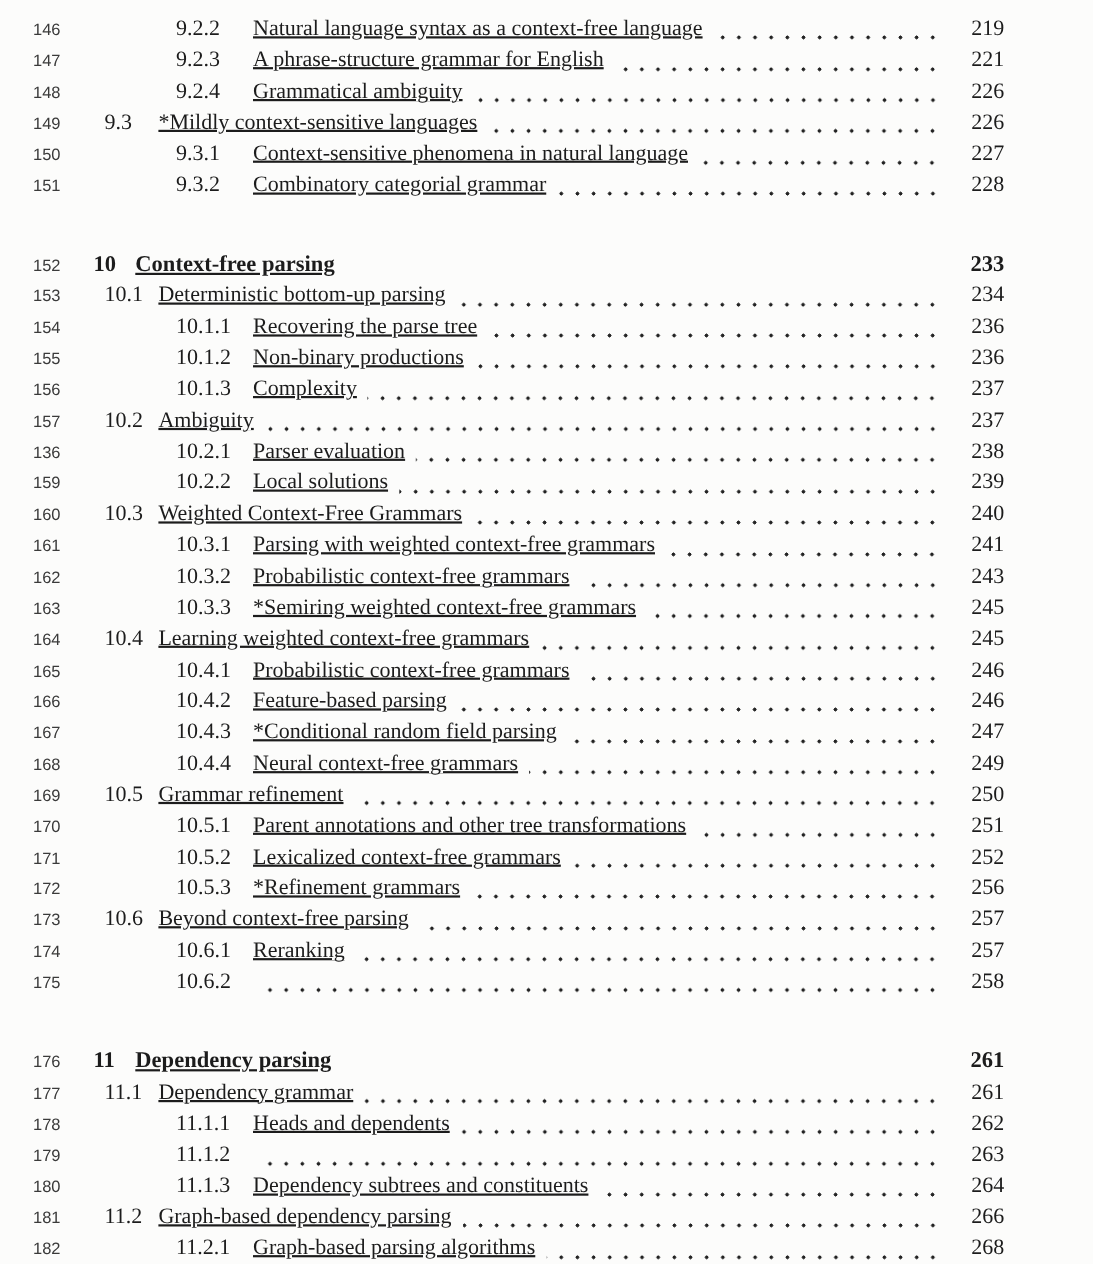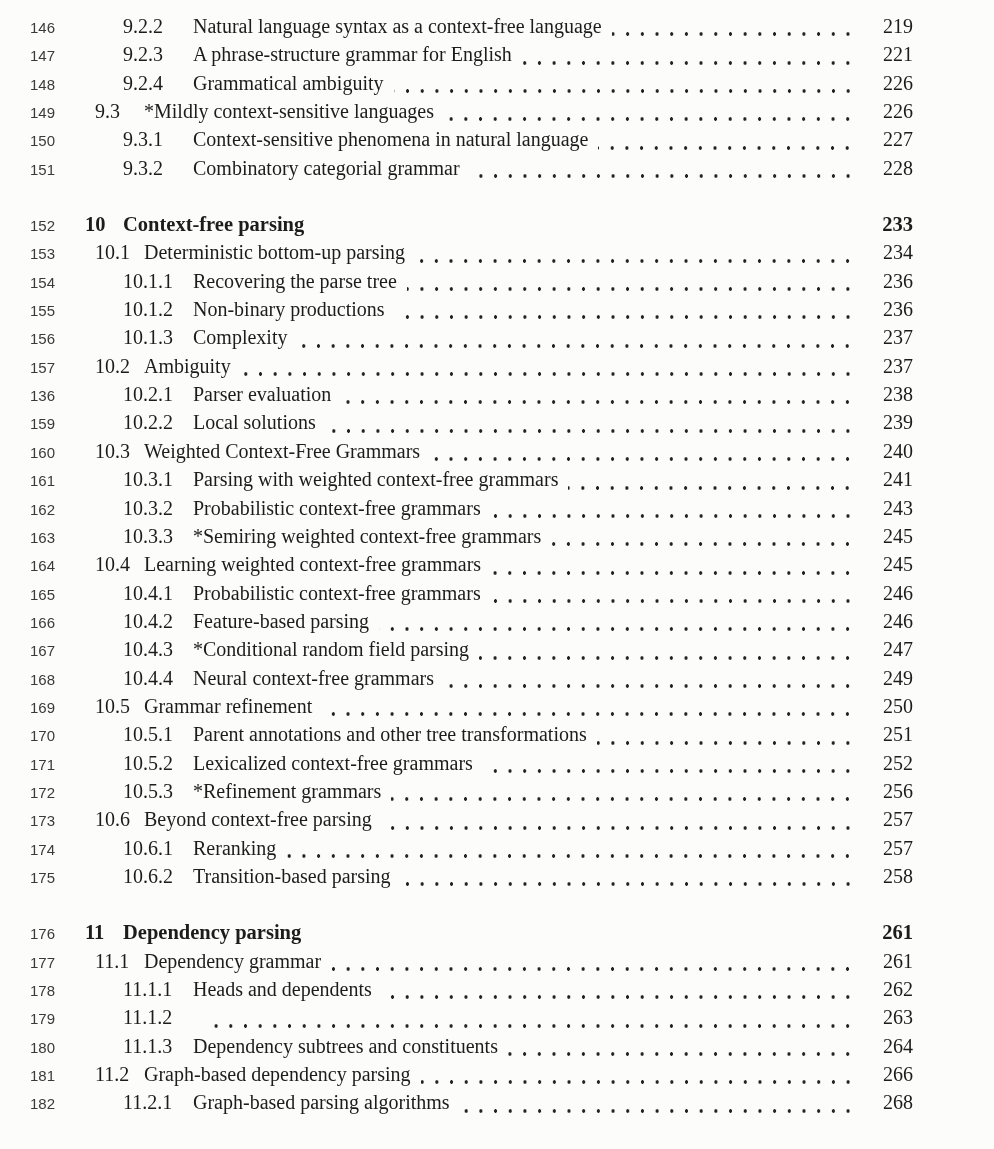--- a/index.html
+++ b/index.html
@@ -14,34 +14,34 @@
     padding: 13px 81px 0 30px; 
     width: 994px;
   }
   .row {
     display: flex;
     align-items: baseline;
     line-height: 27.35px;
     font-size: 20px;
     white-space: nowrap;
   }
-  .row.chapter { margin-top: 28px; font-weight: bold; font-size: 20.5px; }
+  .row.chapter { margin-top: 44px; font-weight: bold; font-size: 20.5px; }
   .lineno {
     flex: none;
     width: 55px;
     font-family: "Liberation Sans", "DejaVu Sans", sans-serif;
     font-size: 15px;
     font-weight: normal;
     color: var(--line_number, #3a3a3a);
   }
   .secnum { flex: none; white-space: nowrap; }
   .chapter    .secnum { width: 38px; }
   .section    .secnum { margin-left: 10px;  width: 49px; }
-  .subsection .secnum { margin-left: 38px; width: 70px; }
-  .title { flex: none; white-space: nowrap; }
+  .subsection .secnum { margin-left: 75px; width: 70px; }
+  .title { flex: none; white-space: nowrap; text-decoration: underline; }
   .leader {
     flex: 1 1 auto;
     align-self: stretch;
     margin-left: 10px;
     margin-right: 14px;
     background-image: radial-gradient(circle, var(--dot, #222222) 1.6px, transparent 1.9px);
     background-size: 14.7px 6px;
     background-repeat: repeat-x;
     background-position: right 0 bottom 4px;
   }
@@ -252,21 +252,20 @@
       <div class="row subsection">
     <span class="lineno">174</span>
     <span class="secnum">10.6.1</span>
     <span class="title">Reranking</span>
     <span class="leader"></span>
     <span class="pagenum">257</span>
   </div>
       <div class="row subsection">
     <span class="lineno">175</span>
     <span class="secnum">10.6.2</span>
-    <span class="title">Transition-based parsing</span>
     <span class="leader"></span>
     <span class="pagenum">258</span>
   </div>
       <div class="row chapter">
     <span class="lineno">176</span>
     <span class="secnum">11</span>
     <span class="title">Dependency parsing</span>
     <span class="leader no-dots"></span>
     <span class="pagenum">261</span>
   </div>

